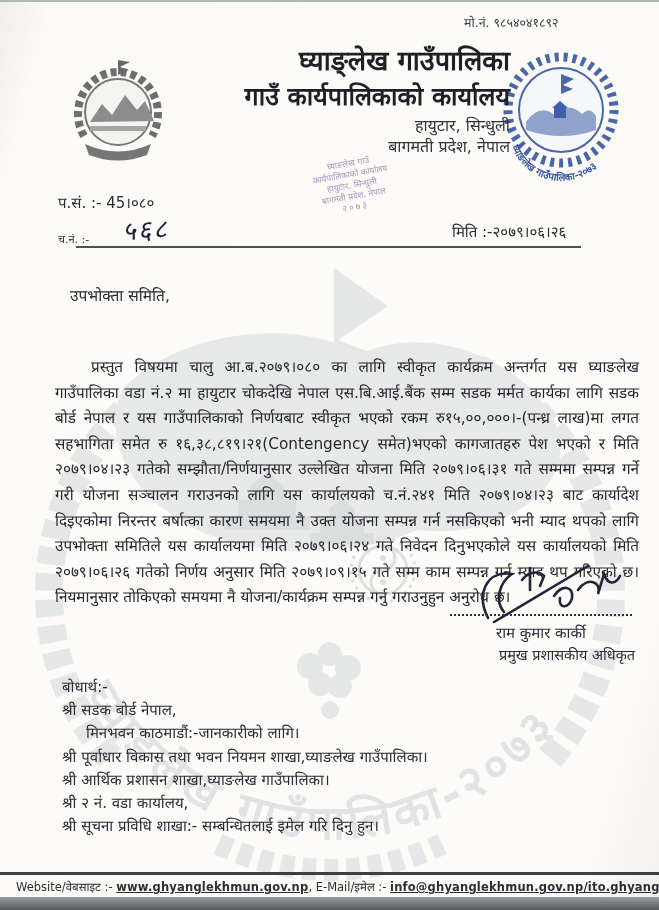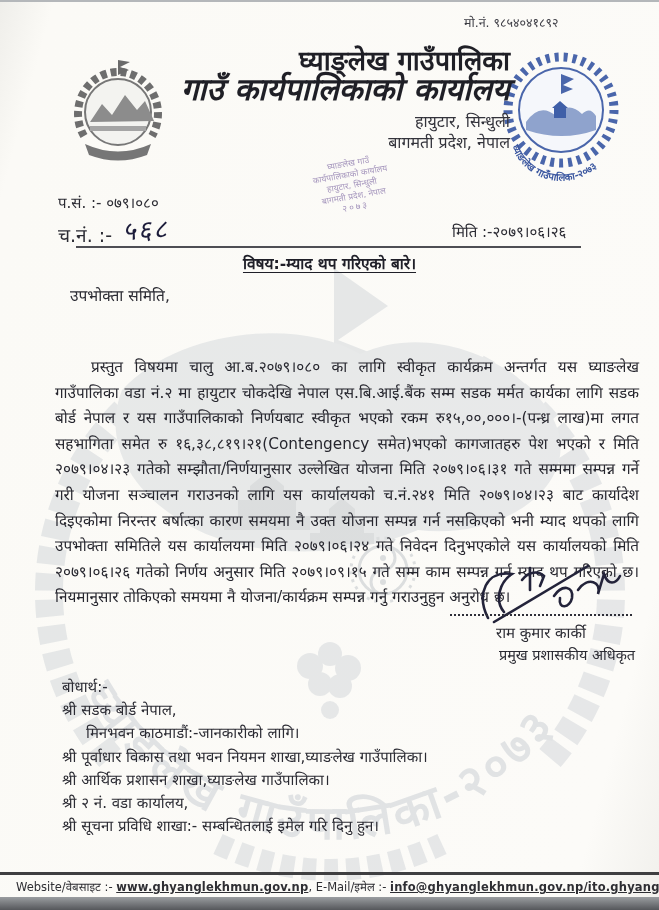--- a/index.html
+++ b/index.html
@@ -9,35 +9,35 @@
     font-family:"DejaVu Sans","Liberation Sans",sans-serif;color:#2b2b33;
   }
   .abs{position:absolute;}
   .top-edge{left:0;top:0;width:659px;height:2px;background:#b4b7ba;}
   .bottom-bar{left:0;top:897px;width:659px;height:13px;background:linear-gradient(#9a9da0,#55575b);}
 
   
   .phone{left:452px;top:14px;width:200px;font-size:12.5px;color:#3a3a42;margin-left:12px;}
   .head-center{left:150px;top:47px;width:360px;text-align:right;line-height:1;}
   .head-l1{font-size:27px;font-weight:bold;color:#1f1f26;}
-  .head-l2{font-size:31px;font-weight:bold;color:#1f1f26;margin-top:0;font-style:italic;}
+  .head-l2{font-size:25px;font-weight:bold;color:#1f1f26;margin-top:10px;}
   .head-l3{font-size:16px;margin-top:9px;color:#33333b;}
   .head-l4{font-size:16px;margin-top:5px;color:#33333b;}
 
   .emblem-left{left:68px;top:56px;width:100px;height:118px;}
   .emblem-right{left:498px;top:52px;width:128px;height:136px;}
 
   
   .stamp{left:282px;top:158px;width:140px;text-align:center;transform:rotate(-10deg);
          color:#8f7cae;opacity:.8;font-size:8.5px;line-height:11px;}
   .stamp .yr{font-size:9px;letter-spacing:2px;}
 
   
   .ref-ps{left:58px;top:192px;font-size:15px;}
-  .ref-ch{left:58px;top:222px;font-size:19px;}
+  .ref-ch{left:58px;top:231px;font-size:11px;}
   .ref-ch-val{left:122px;top:211px;font-size:26px;color:#1c1c3a;transform:rotate(-4deg);
               font-style:italic;letter-spacing:2px;}
   .ref-date{left:452px;top:221px;font-size:15px;}
   .rule{left:76px;top:246px;width:505px;height:2px;background:#4e4e54;}
 
   .subject{left:0;top:252px;width:659px;text-align:center;font-size:15.5px;font-weight:bold;
            text-decoration:underline;text-underline-offset:3px;color:#1f1f28;}
 
   .addressee{left:62px;top:285px;width:430px;font-size:15.5px;line-height:23px;}
   .addr-1{padding-left:8px;}
@@ -153,32 +153,31 @@
   <div class="abs stamp">
     <div>घ्याङलेख गाउँ</div>
     <div>कार्यपालिकाको कार्यालय</div>
     <div>हायुटार, सिन्धुली</div>
     <div>बागमती प्रदेश, नेपाल</div>
     <div class="yr">२०७३</div>
   </div>
 
   <div class="abs ref-ps">
     <span>प.सं. :-</span>
-    <span>०७९।०८०</span>
+    <span>45।०८०</span>
   </div>
   <div class="abs ref-ch">
     <span>च.नं. :-</span>
   </div>
   <div class="abs ref-ch-val">५६८</div>
   <div class="abs ref-date">
     <span>मिति :-</span><span>२०७९।०६।२६</span>
   </div>
   <div class="abs rule"></div>
 
-  <div class="abs subject">विषय:-म्याद थप गरिएको बारे।</div>
 
   <div class="abs addressee">
     <div class="addr-1">उपभोक्ता समिति,</div>
   </div>
 
   <div class="abs body-par">प्रस्तुत विषयमा चालु आ.ब.२०७९।०८० का लागि स्वीकृत कार्यक्रम अन्तर्गत यस घ्याङलेख गाउँपालिका वडा नं.२ मा हायुटार चोकदेखि नेपाल एस.बि.आई.बैंक सम्म सडक मर्मत कार्यका लागि सडक बोर्ड नेपाल र यस गाउँपालिकाको निर्णयबाट स्वीकृत भएको रकम रु१५,००,०००।-(पन्ध्र लाख)मा लगत सहभागिता समेत रु १६,३८,८१९।२१(Contengency समेत)भएको कागजातहरु पेश भएको र मिति २०७९।०४।२३ गतेको सम्झौता/निर्णयानुसार उल्लेखित योजना मिति २०७९।०६।३१ गते सम्ममा सम्पन्न गर्ने गरी योजना सञ्चालन गराउनको लागि यस कार्यालयको च.नं.२४१ मिति २०७९।०४।२३ बाट कार्यादेश दिइएकोमा निरन्तर बर्षात्का कारण समयमा नै उक्त योजना सम्पन्न गर्न नसकिएको भनी म्याद थपको लागि उपभोक्ता समितिले यस कार्यालयमा मिति २०७९।०६।२४ गते निवेदन दिनुभएकोले यस कार्यालयको मिति २०७९।०६।२६ गतेको निर्णय अनुसार मिति २०७९।०९।१५ गते सम्म काम सम्पन्न गर्न म्याद थप गरिएको छ।नियमानुसार तोकिएको समयमा नै योजना/कार्यक्रम सम्पन्न गर्नु गराउनुहुन अनुरोध छ।</div>
 
   <svg class="abs sig-img" viewBox="0 0 172 66">
     <g fill="none" stroke="#23233a" stroke-width="2.6" stroke-linecap="round">
       <path d="M20,58 C8,34 18,10 44,14 C32,22 26,40 36,52"></path>

